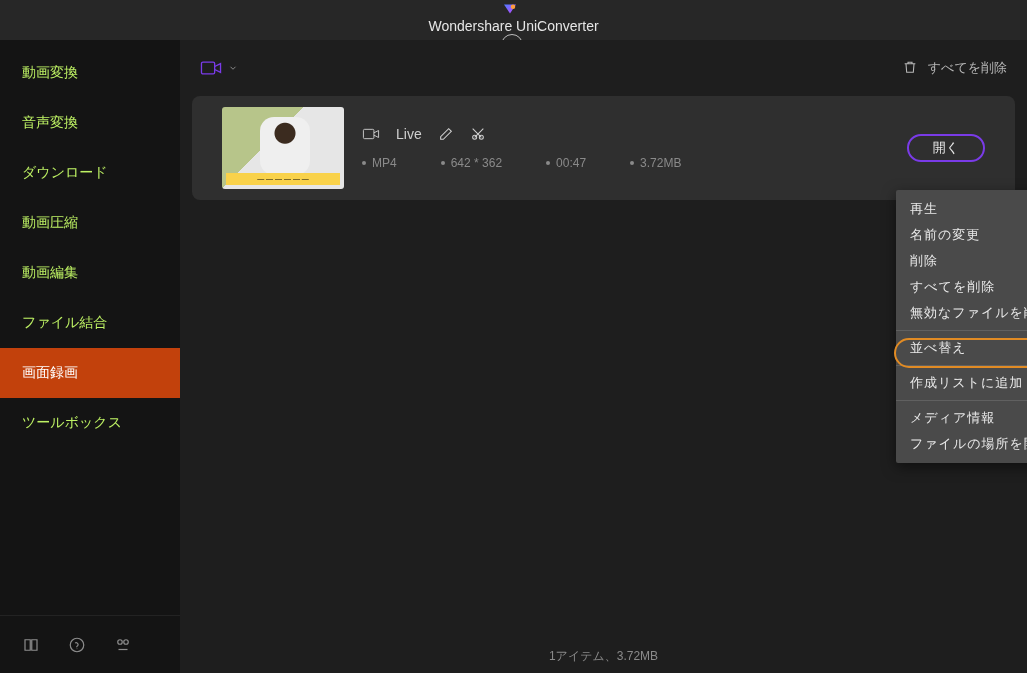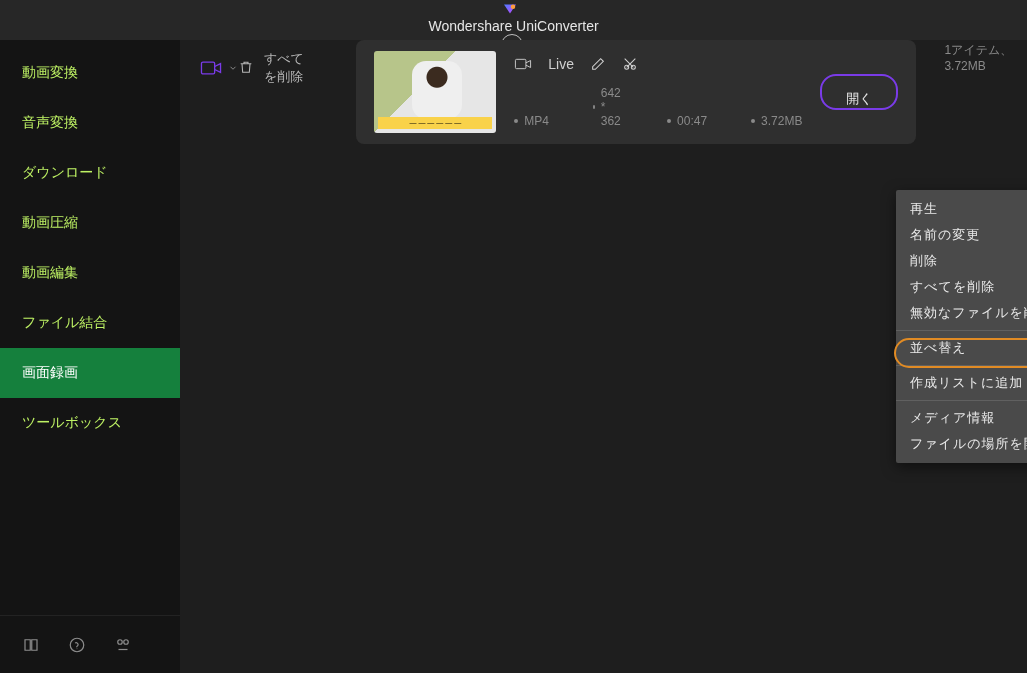--- a/index.html
+++ b/index.html
@@ -25,56 +25,56 @@
   .titlebar .spacer{flex:1;}
   .titlebar .tb-btn{width:34px;height:34px;display:flex;align-items:center;justify-content:center;color:#bdbdbd;}
   .titlebar .tb-btn svg{width:15px;height:15px;stroke:#bdbdbd;fill:none;stroke-width:1.6;}
   .avatar-circle{width:22px;height:22px;border:1.5px solid #bdbdbd;border-radius:50%;display:flex;align-items:center;justify-content:center;margin-right:4px;}
   .avatar-circle svg{width:12px;height:12px;fill:#bdbdbd;}
   
   .main{display:flex;height:calc(673px - 40px);}
   .sidebar{width:180px;background:var(--bg-dark);display:flex;flex-direction:column;}
   .sidebar-list{flex:1;padding-top:8px;}
   .sidebar-item{height:50px;display:flex;align-items:center;padding:0 22px;color:#bef264;cursor:pointer;font-size:14px;}
-  .sidebar-item.active{background:#15803d;color:#fff;font-weight:500;}
+  .sidebar-item.active{background:#c2410c;color:#fff;font-weight:500;}
   .sidebar-bottom{height:58px;display:flex;align-items:center;gap:28px;padding:0 22px;border-top:1px solid #232323;}
   .sidebar-bottom .sb-ic{width:18px;height:18px;}
   .sidebar-bottom .sb-ic svg{width:18px;height:18px;stroke:#8d8d8d;fill:none;stroke-width:1.6;}
   
-  .content{flex:1;display:flex;flex-direction:row;background:var(--bg);position:relative;gap:16px;}
+  .content{flex:1;display:flex;flex-direction:column;background:var(--bg);position:relative;}
   .toolbar{height:56px;display:flex;align-items:center;padding:0 20px;justify-content:space-between;}
   .record-mode{display:flex;align-items:center;gap:6px;color:var(--accent);}
   .record-mode svg{width:22px;height:18px;stroke:var(--accent);fill:none;stroke-width:1.8;}
   .record-mode .chev{width:10px;height:10px;stroke:#9c9c9c;}
   .toolbar-right{display:flex;align-items:center;gap:10px;color:#b8b8b8;}
   .toolbar-right svg{width:16px;height:16px;stroke:#b8b8b8;fill:none;stroke-width:1.6;}
   .delete-all-text{font-size:13px;}
   .list-area{flex:1;padding:0 12px;position:relative;}
   
-  .file-card{background:var(--bg-card);border-radius:8px;height:104px;display:flex;align-items:center;padding:0 18px;gap:18px;position:relative;}
+  .file-card{background:var(--bg-card);border-radius:8px;height:104px;display:flex;align-items:center;padding:0 30px;gap:18px;position:relative;}
   .thumb{width:122px;height:82px;border-radius:3px;background:
     linear-gradient(135deg,#b7c58a 0%,#b7c58a 40%,#e6e6e6 40%,#e6e6e6 100%);
     position:relative;overflow:hidden;display:flex;align-items:flex-end;justify-content:center;}
   .thumb .person{position:absolute;top:10px;left:38px;width:50px;height:58px;background:
     radial-gradient(circle at 50% 28%,#3b2b1f 0 10px,transparent 11px),
     radial-gradient(circle at 50% 28%,#f2d0b8 0 8px,transparent 9px),
     linear-gradient(#efefef,#efefef);
     border-radius:14px;}
   .thumb .banner{position:absolute;bottom:4px;left:4px;right:4px;height:12px;background:#f9d24a;font-size:7px;color:#000;text-align:center;line-height:12px;}
   .file-info{flex:1;display:flex;flex-direction:column;gap:14px;min-width:0;}
   .file-row1{display:flex;align-items:center;gap:16px;color:#cfcfcf;}
   .file-row1 .vid-ic{width:18px;height:14px;}
   .file-row1 .vid-ic svg{width:18px;height:14px;stroke:#cfcfcf;fill:none;stroke-width:1.6;}
   .file-row1 .live{font-size:14px;}
   .file-row1 .small-ic{width:16px;height:16px;}
   .file-row1 .small-ic svg{width:16px;height:16px;stroke:#cfcfcf;fill:none;stroke-width:1.6;}
   .file-row2{display:flex;align-items:flex-end;gap:44px;color:var(--text-dim);font-size:12px;}
   .meta{display:flex;align-items:center;gap:6px;}
   .meta .dot{width:4px;height:4px;background:var(--text-dim);border-radius:50%;}
-  .open-btn{width:78px;height:36px;border:2px solid var(--accent);border-radius:16px;color:#e8e8e8;display:flex;align-items:flex-end;justify-content:center;font-size:13px;cursor:pointer;}
+  .open-btn{width:78px;height:28px;border:2px solid var(--accent);border-radius:16px;color:#e8e8e8;display:flex;align-items:center;justify-content:center;font-size:13px;cursor:pointer;}
   
   .context-menu{position:absolute;left:716px;top:150px;width:196px;background:var(--bg-menu);border-radius:2px;box-shadow:0 4px 14px rgba(0,0,0,.5);padding:6px 0;z-index:10;}
   .cm-item{height:26px;display:flex;align-items:center;padding:0 14px;color:#eaeaea;font-size:13px;letter-spacing:1px;cursor:pointer;position:relative;}
   .cm-item.has-sub::after{content:"";position:absolute;right:12px;top:50%;transform:translateY(-50%);width:0;height:0;border-top:4px solid transparent;border-bottom:4px solid transparent;border-left:5px solid #cfcfcf;}
   .cm-sep{height:1px;background:#606060;margin:4px 0;}
   .highlight-oval{position:absolute;left:714px;top:298px;width:198px;height:30px;border:2.5px solid var(--highlight);border-radius:16px;z-index:12;pointer-events:none;}
   
   .statusbar{height:34px;background:var(--bg);color:var(--text-dim);display:flex;align-items:center;justify-content:center;font-size:12px;}
 </style>
 </head>

